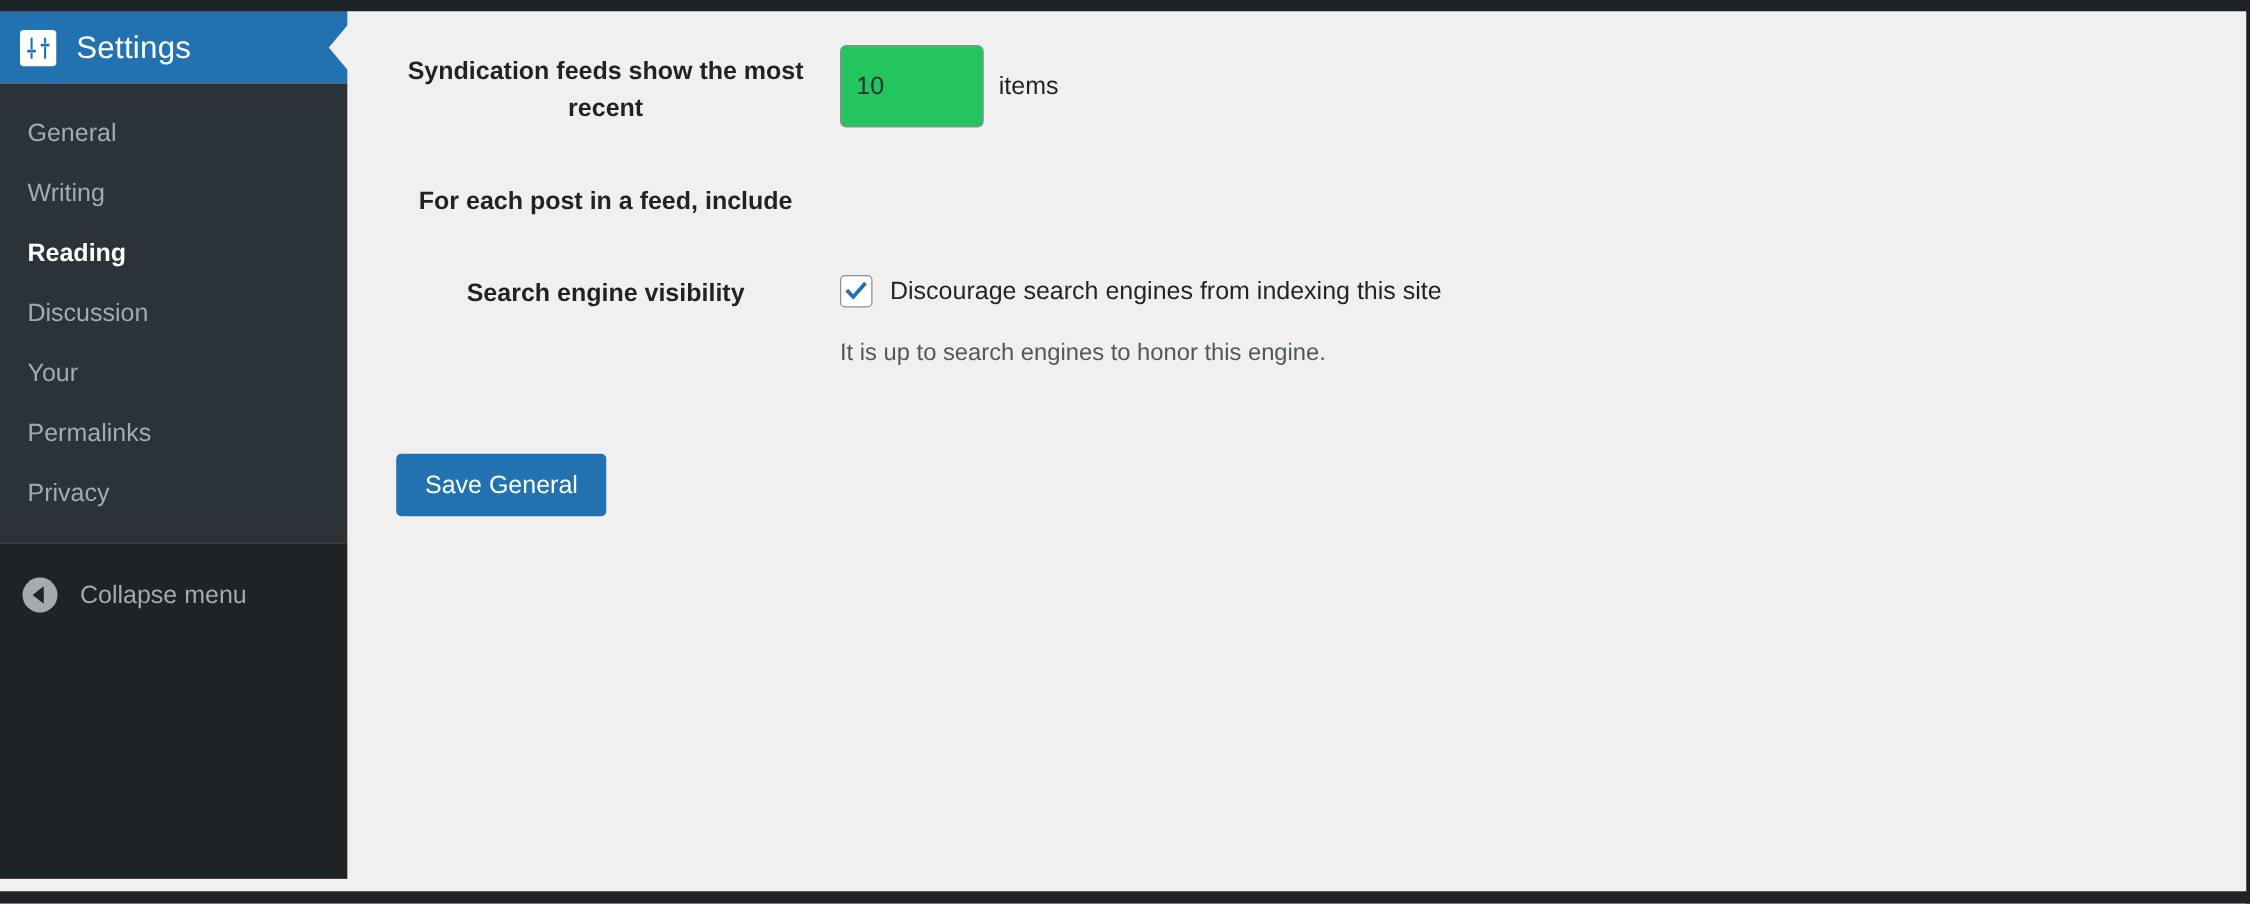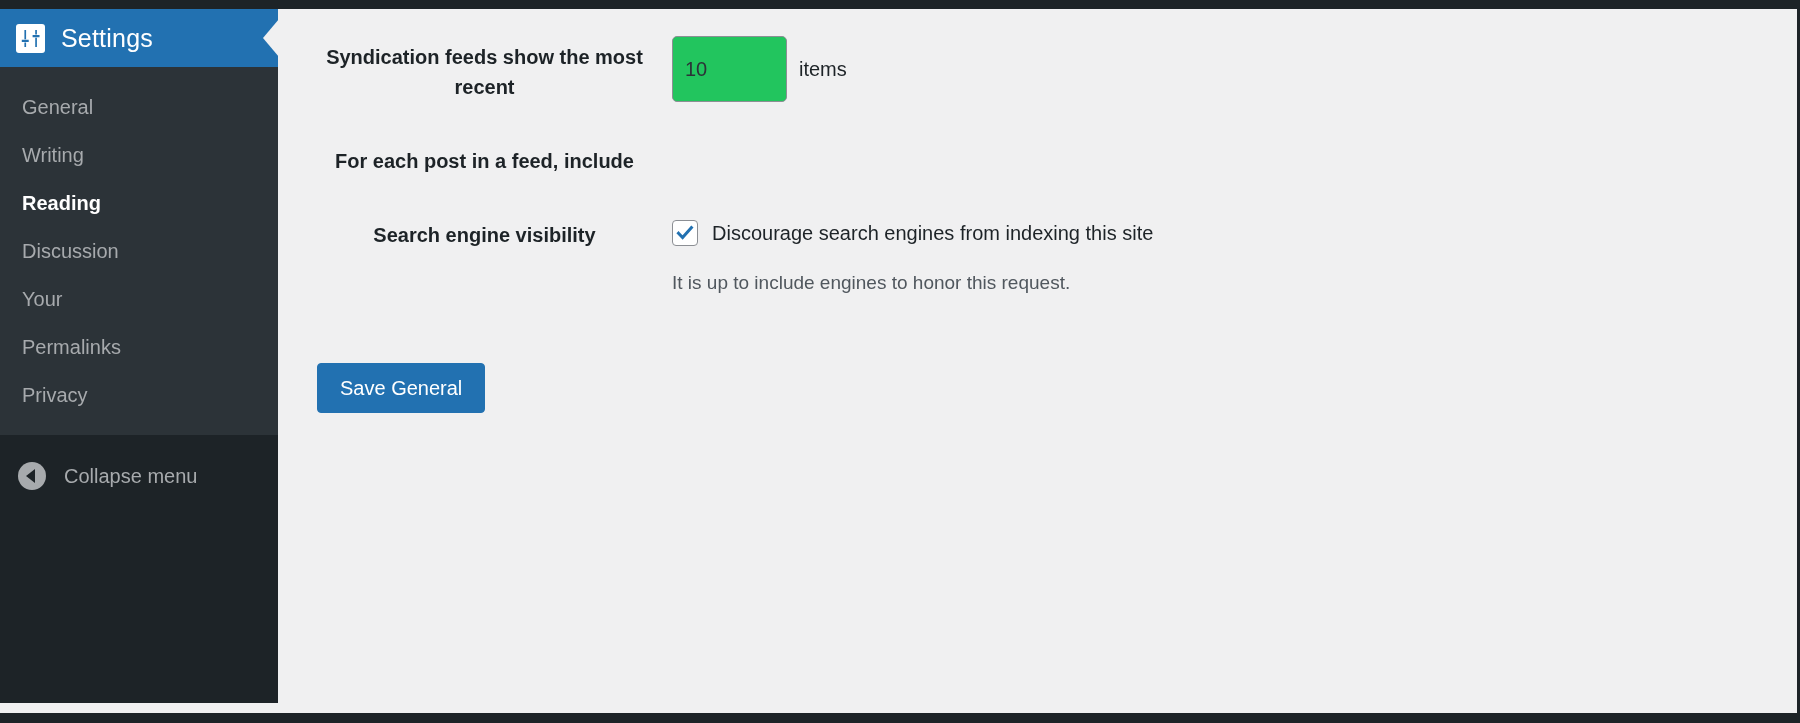--- a/index.html
+++ b/index.html
@@ -342,21 +342,21 @@
         <div class="row-label">Search engine visibility</div>
         <div class="row-field">
           <div class="check-line">
             <span class="checkbox checked">
               <svg width="20" height="20" viewBox="0 0 20 20" aria-hidden="true">
                 <path d="M3.5 10.2 L7.6 14.6 L16.4 4.6" stroke="#2271b1" stroke-width="3" fill="none" stroke-linecap="square"></path>
               </svg>
             </span>
             <span class="check-label">Discourage search engines from indexing this site</span>
           </div>
-          <p class="sub-help">It is up to include engines to honor this request.</p>
+          <p class="sub-help">It is up to search engines to honor this engine.</p>
         </div>
       </div>
 
       <div class="submit-wrap">
         <button class="save-button">Save General</button>
       </div>
 
     </div>
   </div>
 

